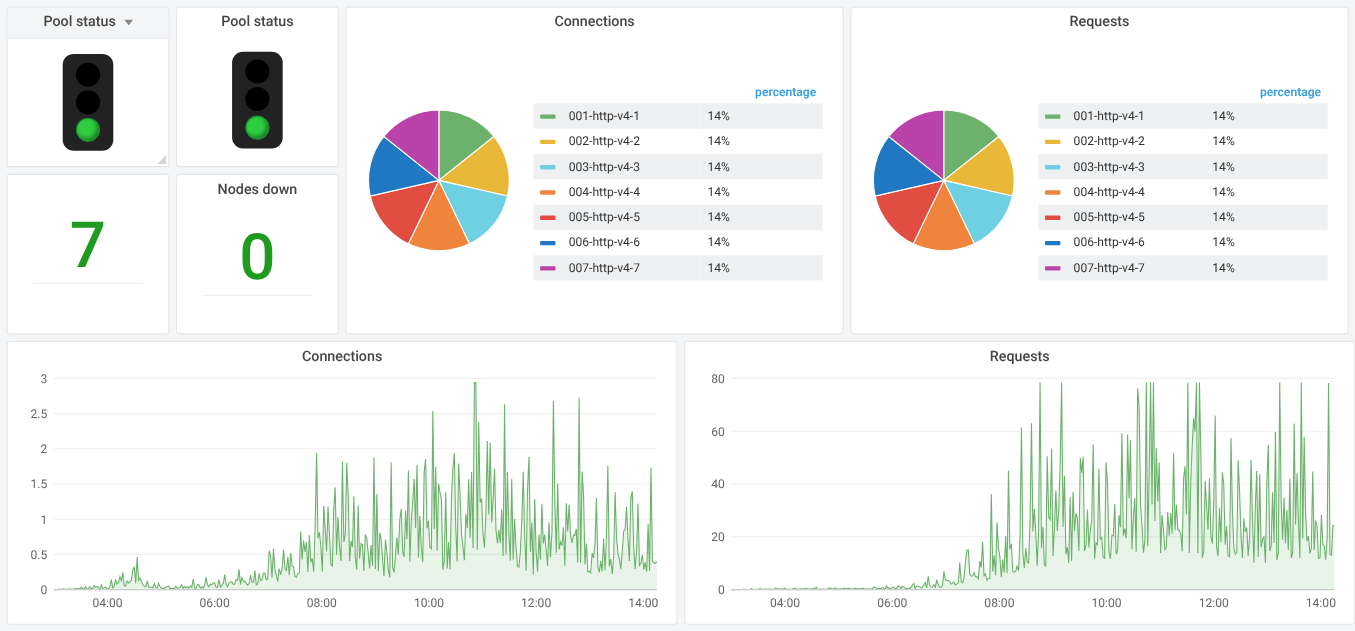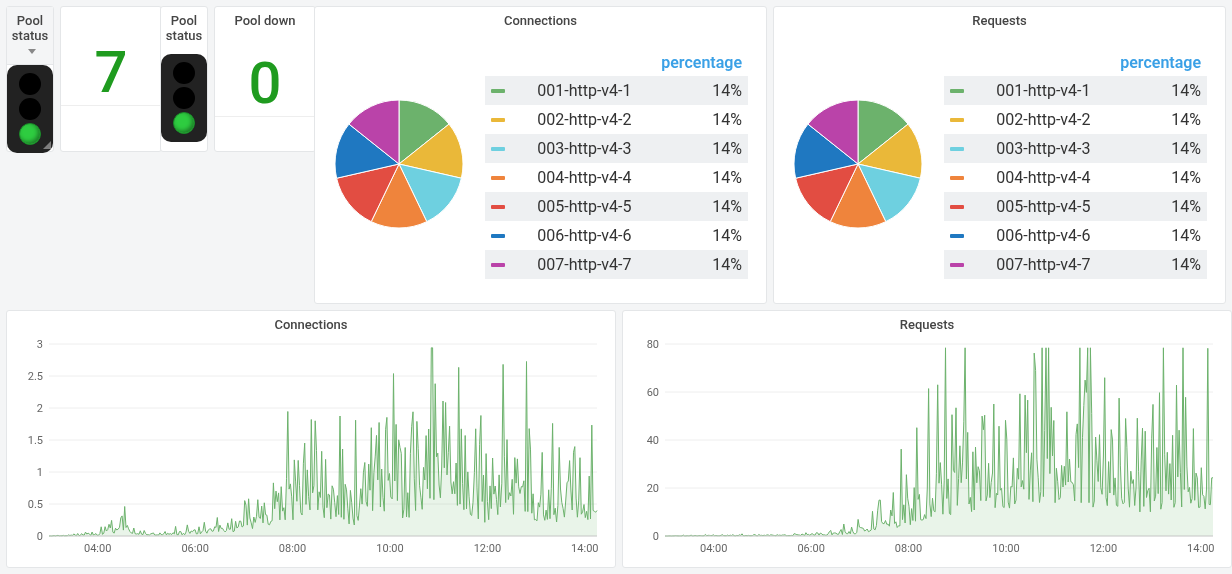--- a/index.html
+++ b/index.html
@@ -8,21 +8,21 @@
     padding: 6px;
     font-family: -apple-system, BlinkMacSystemFont, "Segoe UI", Roboto, Helvetica, Arial, sans-serif;
     font-size: 13px;
     color: #333;
     background: #f4f5f6;
     width: 1232px;
   }
   .row { display: flex; gap: 6px; }
   .row1 { height: 298px; margin-bottom: 6px; }
   .row2 { height: 258px; }
-  .col-sm { width: 148px; display: flex; flex-direction: row; gap: 6px; }
+  .col-sm { width: 148px; display: flex; flex-direction: column; gap: 6px; }
   .panel {
     background: #fff;
     border: 1px solid #e4e6e8;
     border-radius: 3px;
     display: flex;
     flex-direction: column;
     position: relative;
   }
   .panel-small { height: 146px; }
   .panel-pie { flex: 1; }
@@ -77,26 +77,26 @@
     margin-bottom:10px;
   }
   .bignum.green { color: #1f9b1f; }
   .pie-flex {
     display:flex; flex:1; align-items:center;
     padding: 4px 18px 10px 14px;
     gap: 16px;
   }
   .legend-table {
     flex: 1;
-    font-size: 16px;
+    font-size: 11px;
     border-collapse: collapse;
   }
   .legend-table th { text-align:right; font-weight:600; padding: 4px 6px; }
   .legend-table th.perc { color:#3aa0e6; }
-  .legend-table td { padding: 5px 6px; text-align:right; }
+  .legend-table td { padding: 5px 6px; text-align:left; }
   .legend-table tr:nth-child(even) td { background:#eef0f2; }
   .legend-swatch-cell { width:20px; }
   .legend-swatch {
     display:inline-block; width:14px; height:4px; border-radius:1px;
     vertical-align:middle;
   }
   .ts-body { flex:1; position:relative; padding: 2px 10px 2px 8px;}
   svg { display:block; }
 </style>
 </head>
@@ -131,21 +131,21 @@
       <div class="panel-header">Pool status</div>
       <div class="panel-body">
         <div class="traffic-box">
           <div class="traffic-light"></div>
           <div class="traffic-light"></div>
           <div class="traffic-light green"></div>
         </div>
       </div>
     </div>
     <div class="panel panel-small">
-      <div class="panel-header">Pool down</div>
+      <div class="panel-header">Nodes down</div>
       <div class="panel-body">
         <div class="bignum green">0</div>
       </div>
     </div>
   </div>
 
   <div class="panel panel-pie">
     <div class="panel-header">Connections</div>
     <div class="pie-flex">
       <svg id="pie-conn" width="140" height="140" viewBox="0 0 140 140">

